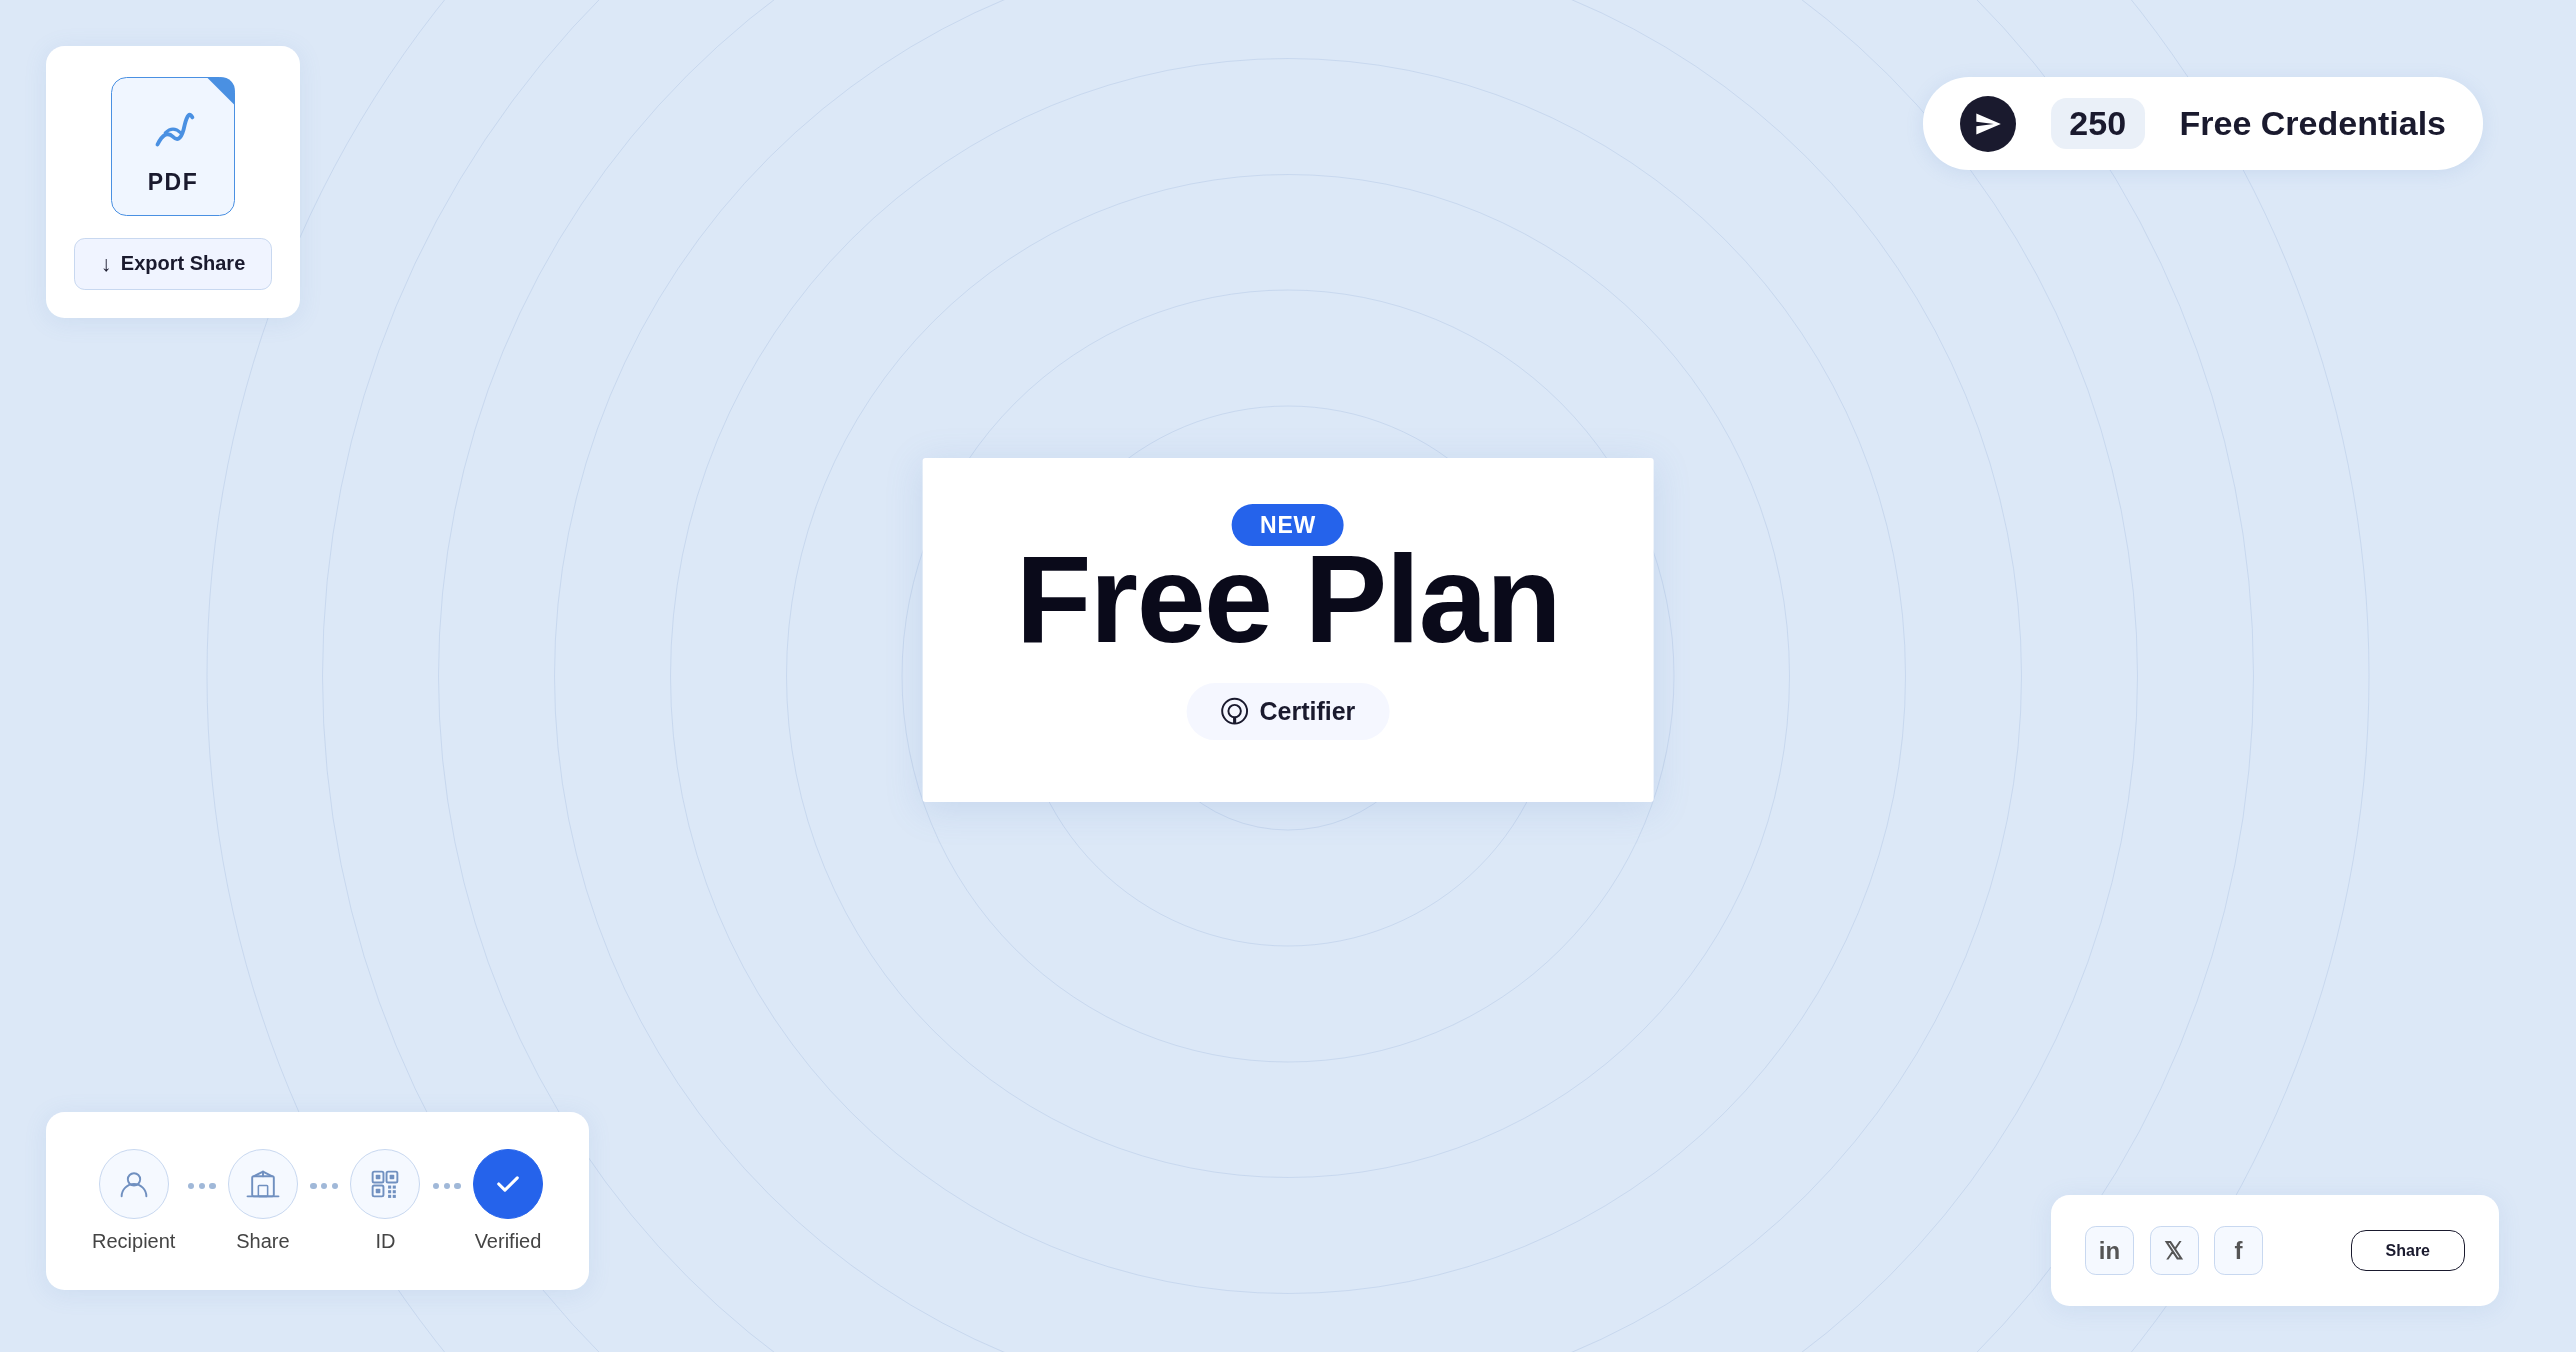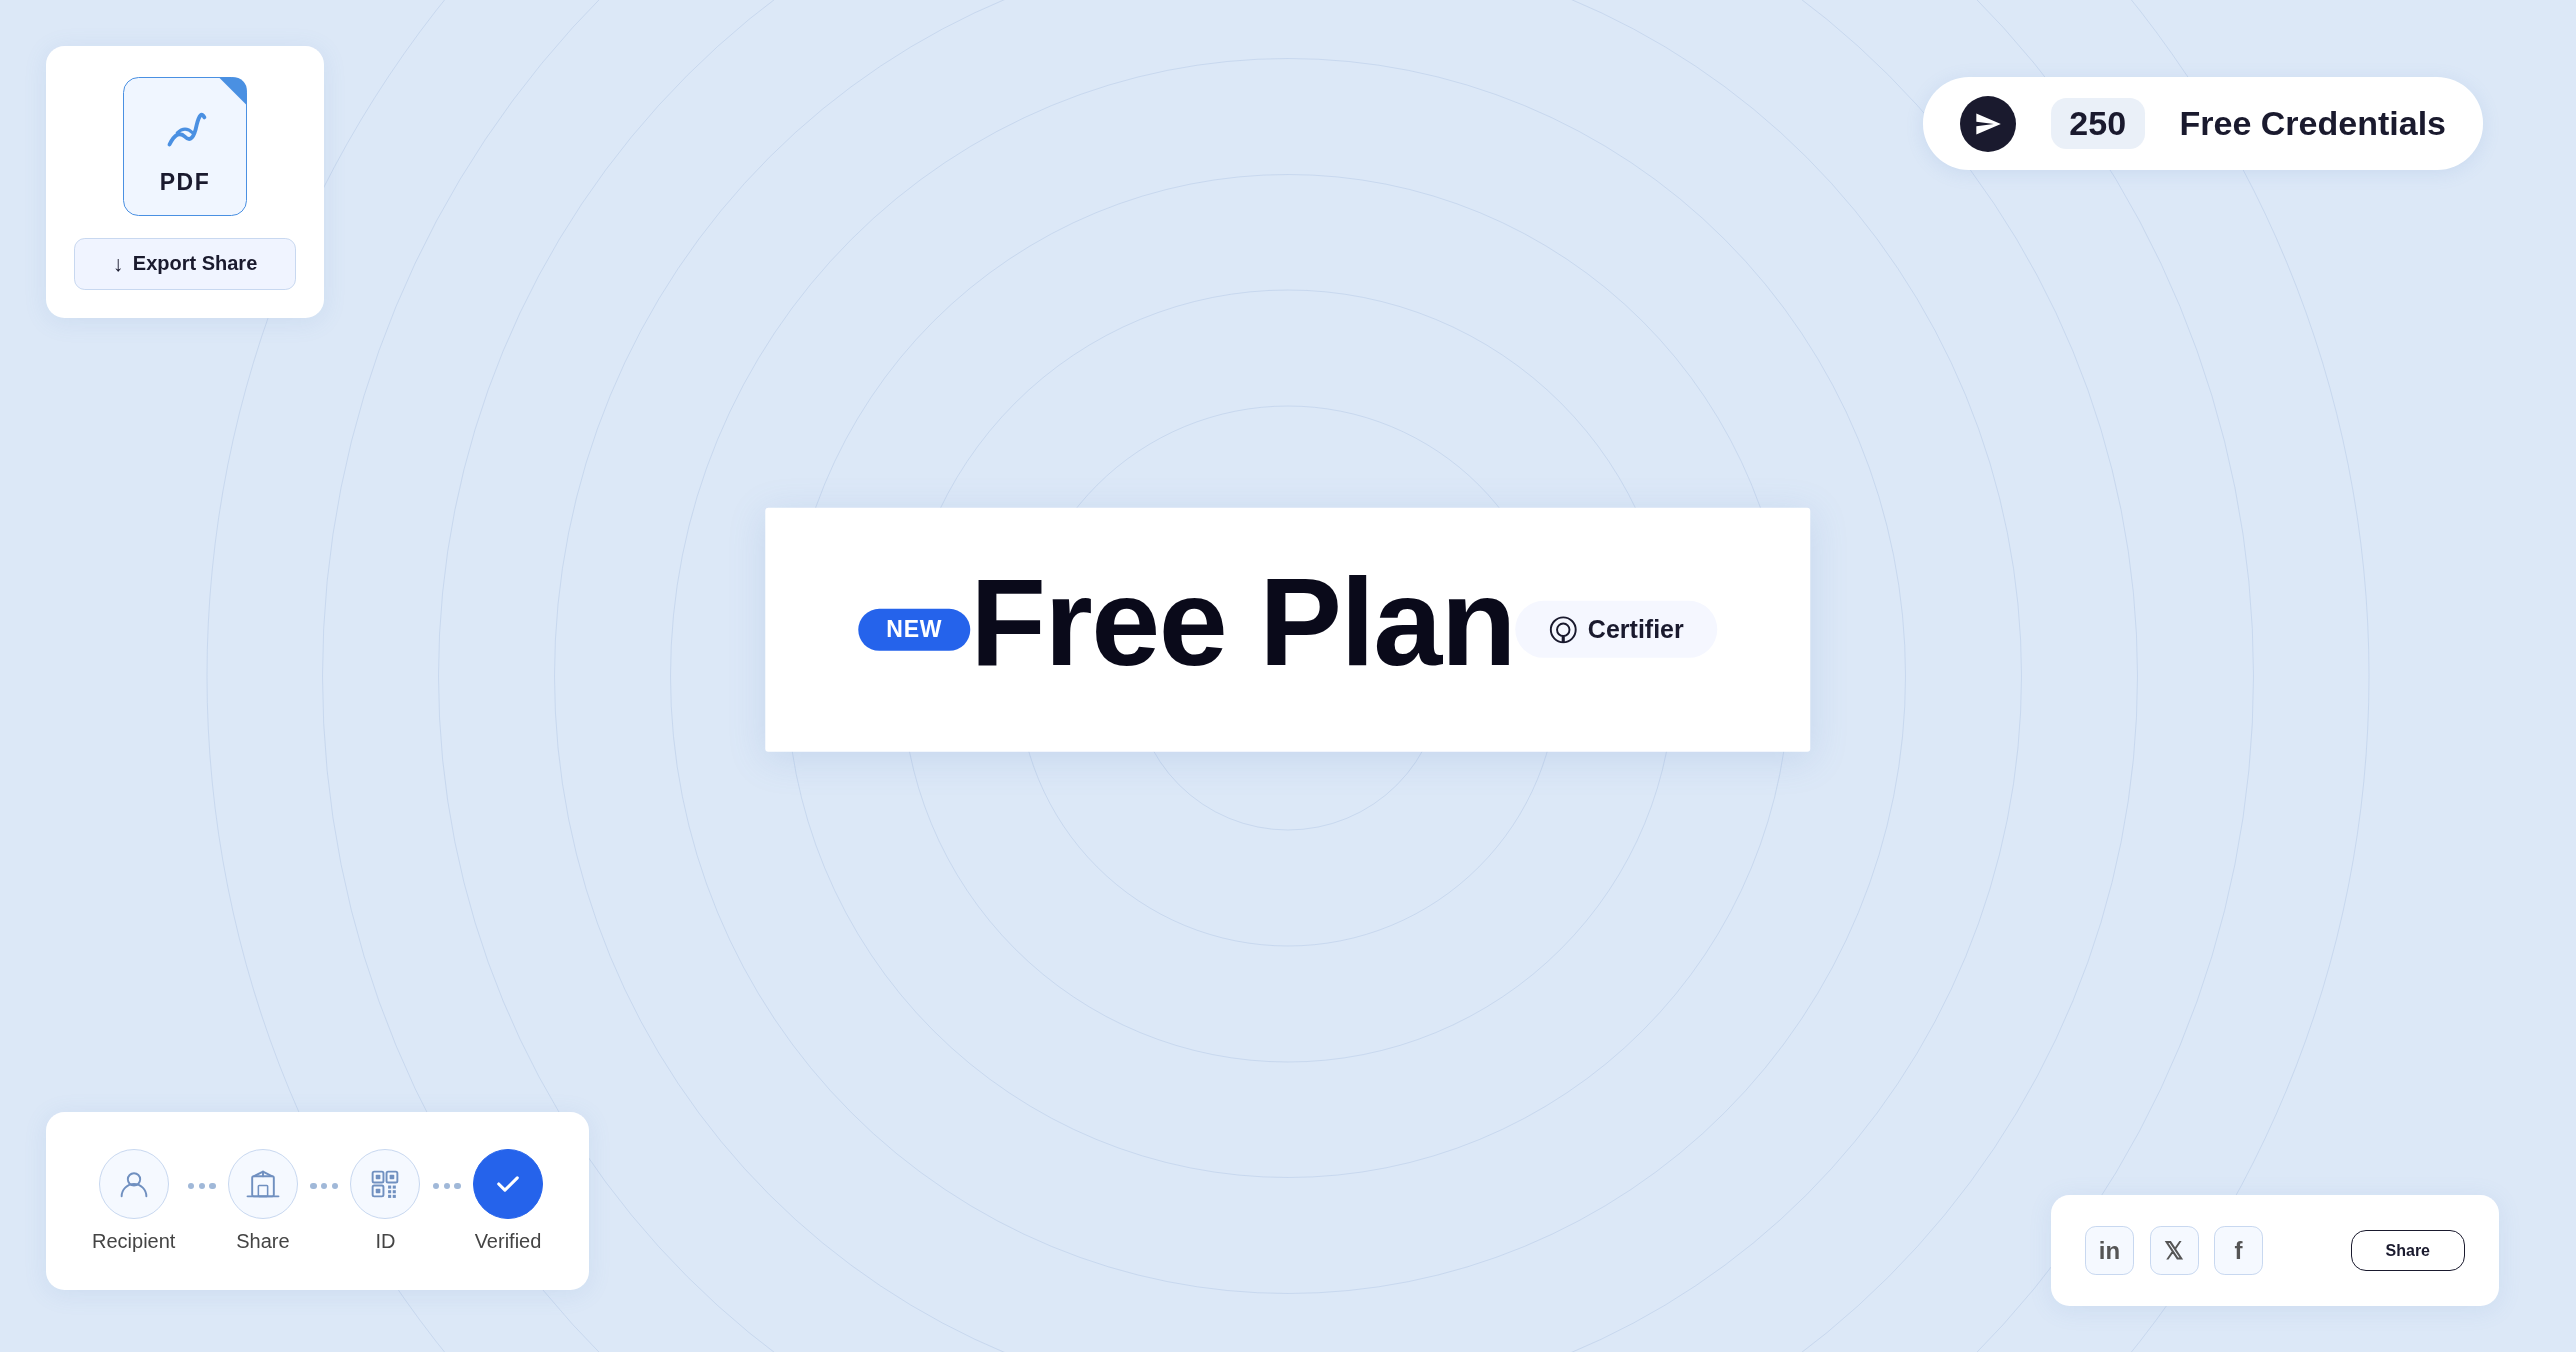--- a/index.html
+++ b/index.html
@@ -31,21 +31,21 @@
       transform: translate(-50%, -50%);
       border-radius: 50%;
       border: 1.2px solid rgba(180, 200, 230, 0.5);
     }
 
     
     .pdf-card {
       position: absolute;
       top: 46px;
       left: 46px;
-      width: 278px;
+      width: 254px;
       background: #fff;
       border-radius: 18.5px;
       padding: 31px 28px 28px;
       box-shadow: 0 3.1px 23px rgba(100,140,200,0.12);
       display: flex;
       flex-direction: column;
       align-items: center;
       gap: 21.6px;
     }
 
@@ -153,20 +153,21 @@
     
     .free-plan-card {
       position: absolute;
       top: 50%;
       left: 50%;
       transform: translate(-50%, -50%);
       background: #fff;
       border-radius: 3px;
       padding: 46px 93px 62px;
       display: flex;
+      flex-direction: column;
       align-items: center;
       box-shadow: 0 6.2px 37px rgba(100,140,200,0.18);
       min-width: 541px;
       margin-top: -46px;
     }
 
     .new-badge {
       background: #2563eb;
       color: #fff;
       font-size: 23px;

